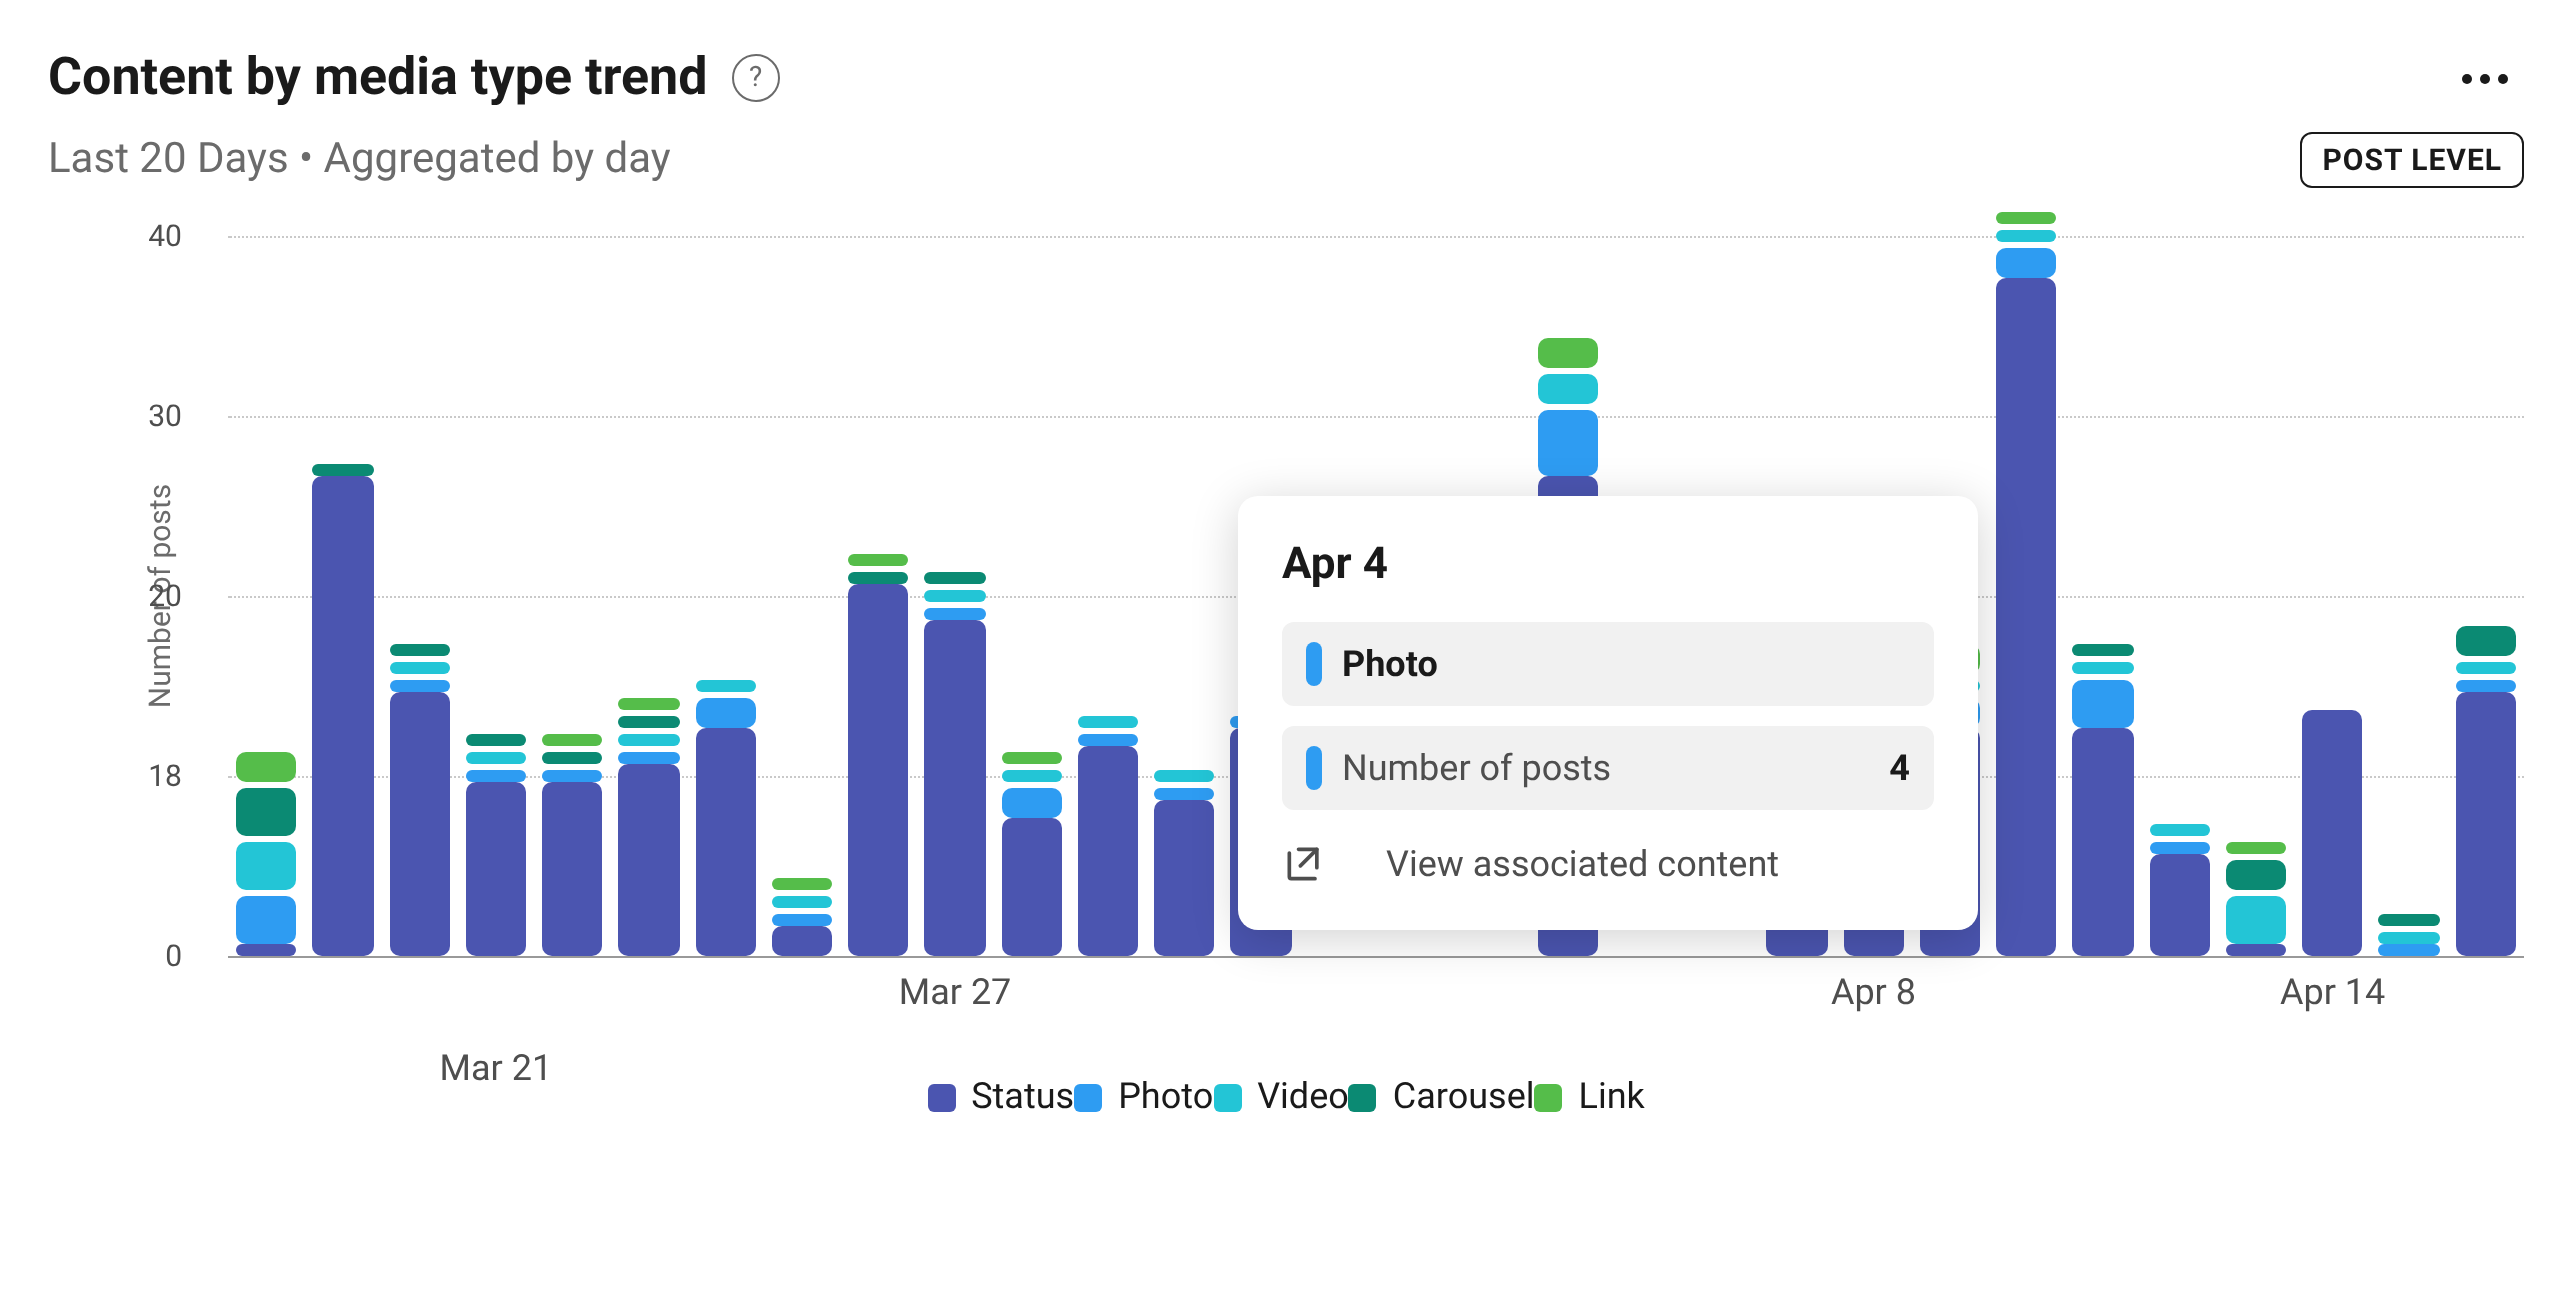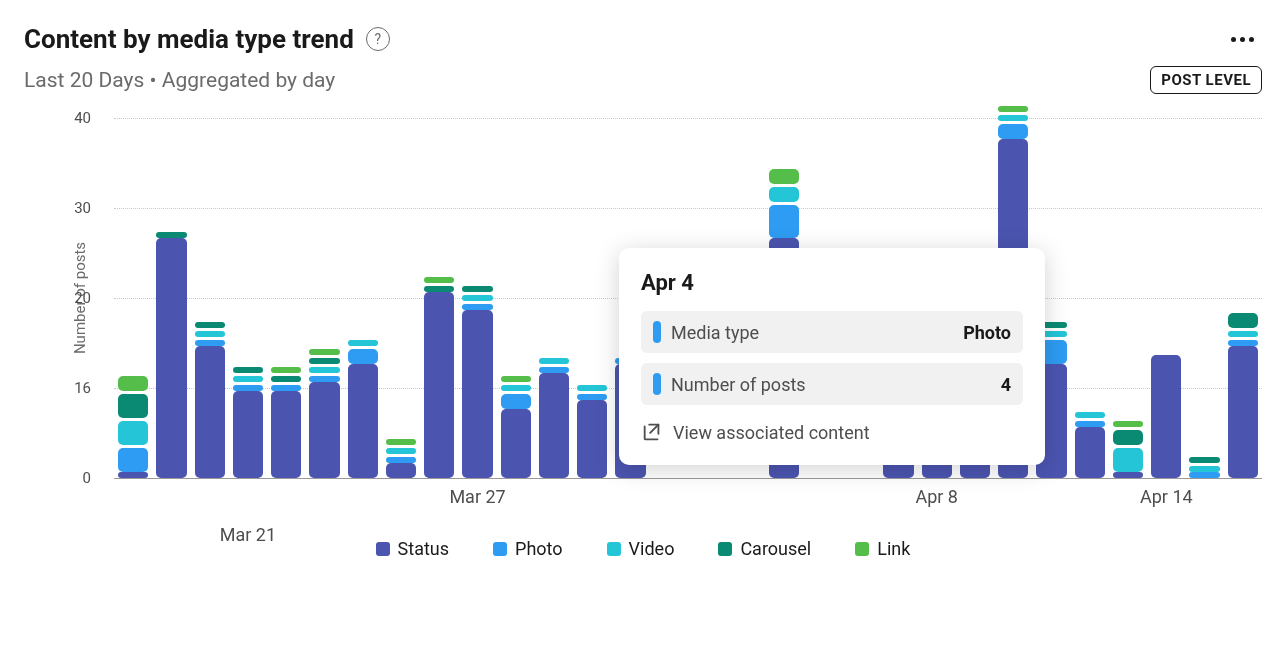--- a/index.html
+++ b/index.html
@@ -155,42 +155,41 @@
   }
   .x-tick {
     position: absolute;
     font-size: 18px;
     color: #4e4e4e;
     transform: translateX(-50%);
   }
   .legend {
     display: flex;
     justify-content: center;
-    gap: 44px;
     margin-top: 60px;
     font-size: 18px;
   }
   .legend-item {
     display: flex;
     align-items: center;
     gap: 8px;
     cursor: pointer;
   }
   .legend-swatch {
     width: 14px;
     height: 14px;
     border-radius: 3px;
   }
   .tooltip {
     position: absolute;
     background: #fff;
     border-radius: 10px;
     box-shadow: 0 4px 24px rgba(0,0,0,0.18);
     padding: 22px;
-    width: 426px;
+    width: 370px;
     z-index: 10;
   }
   .tooltip-title {
     font-size: 22px;
     font-weight: 700;
     margin-bottom: 16px;
   }
   .tooltip-row {
     background: #f1f1f1;
     border-radius: 6px;
@@ -211,21 +210,21 @@
     color: #4e4e4e;
     flex: 1;
   }
   .tooltip-row .value {
     font-weight: 700;
     color: #1a1a1a;
   }
   .tooltip-link {
     display: flex;
     align-items: center;
-    gap: 10px;
+    gap: 30px;
     margin-top: 16px;
     font-size: 18px;
     color: #4e4e4e;
     cursor: pointer;
   }
   .tooltip-link svg { flex-shrink: 0; }
 </style>
 </head>
 <body>
 
@@ -246,21 +245,21 @@
   <div class="post-level-badge">POST LEVEL</div>
 </div>
 
 <div class="chart-container">
   <div class="yaxis-label-wrap">
     <div class="yaxis-label">Number of posts</div>
   </div>
   <div class="plot-area">
     <div class="y-ticks" id="y-ticks">
         <div class="y-tick" style="top: 360px;">0</div>
-        <div class="y-tick" style="top: 270px;">16</div>
+        <div class="y-tick" style="top: 270px;">18</div>
         <div class="y-tick" style="top: 180px;">20</div>
         <div class="y-tick" style="top: 90px;">30</div>
         <div class="y-tick" style="top: 0px;">40</div>
       </div>
     <div class="grid" id="grid">
         <div class="grid-line baseline" style="top: 360px;"></div>
         <div class="grid-line" style="top: 270px;"></div>
         <div class="grid-line" style="top: 180px;"></div>
         <div class="grid-line" style="top: 90px;"></div>
         <div class="grid-line" style="top: 0px;"></div>
@@ -412,21 +411,20 @@
         <div class="x-tick" style="left: 11.6667%; margin-top: 38px;">Mar 21</div>
         <div class="x-tick" style="left: 31.6667%;">Mar 27</div>
         <div class="x-tick" style="left: 71.6667%;">Apr 8</div>
         <div class="x-tick" style="left: 91.6667%;">Apr 14</div>
       </div>
 
     <div class="tooltip" id="tooltip" style="left:555px; top:130px;">
       <div class="tooltip-title">Apr 4</div>
       <div class="tooltip-row">
         <div class="pill" id="tt-pill1" style="background: rgb(46, 156, 242);"></div>
-        <div class="label">Media type</div>
         <div class="value">Photo</div>
       </div>
       <div class="tooltip-row">
         <div class="pill" id="tt-pill2" style="background: rgb(46, 156, 242);"></div>
         <div class="label">Number of posts</div>
         <div class="value">4</div>
       </div>
       <div class="tooltip-link">
         <svg width="22" height="22" viewBox="0 0 24 24" fill="none" stroke="#4e4e4e" stroke-width="2" stroke-linecap="round" stroke-linejoin="round">
           <path d="M4 6v13a1 1 0 0 0 1 1h13"></path>

